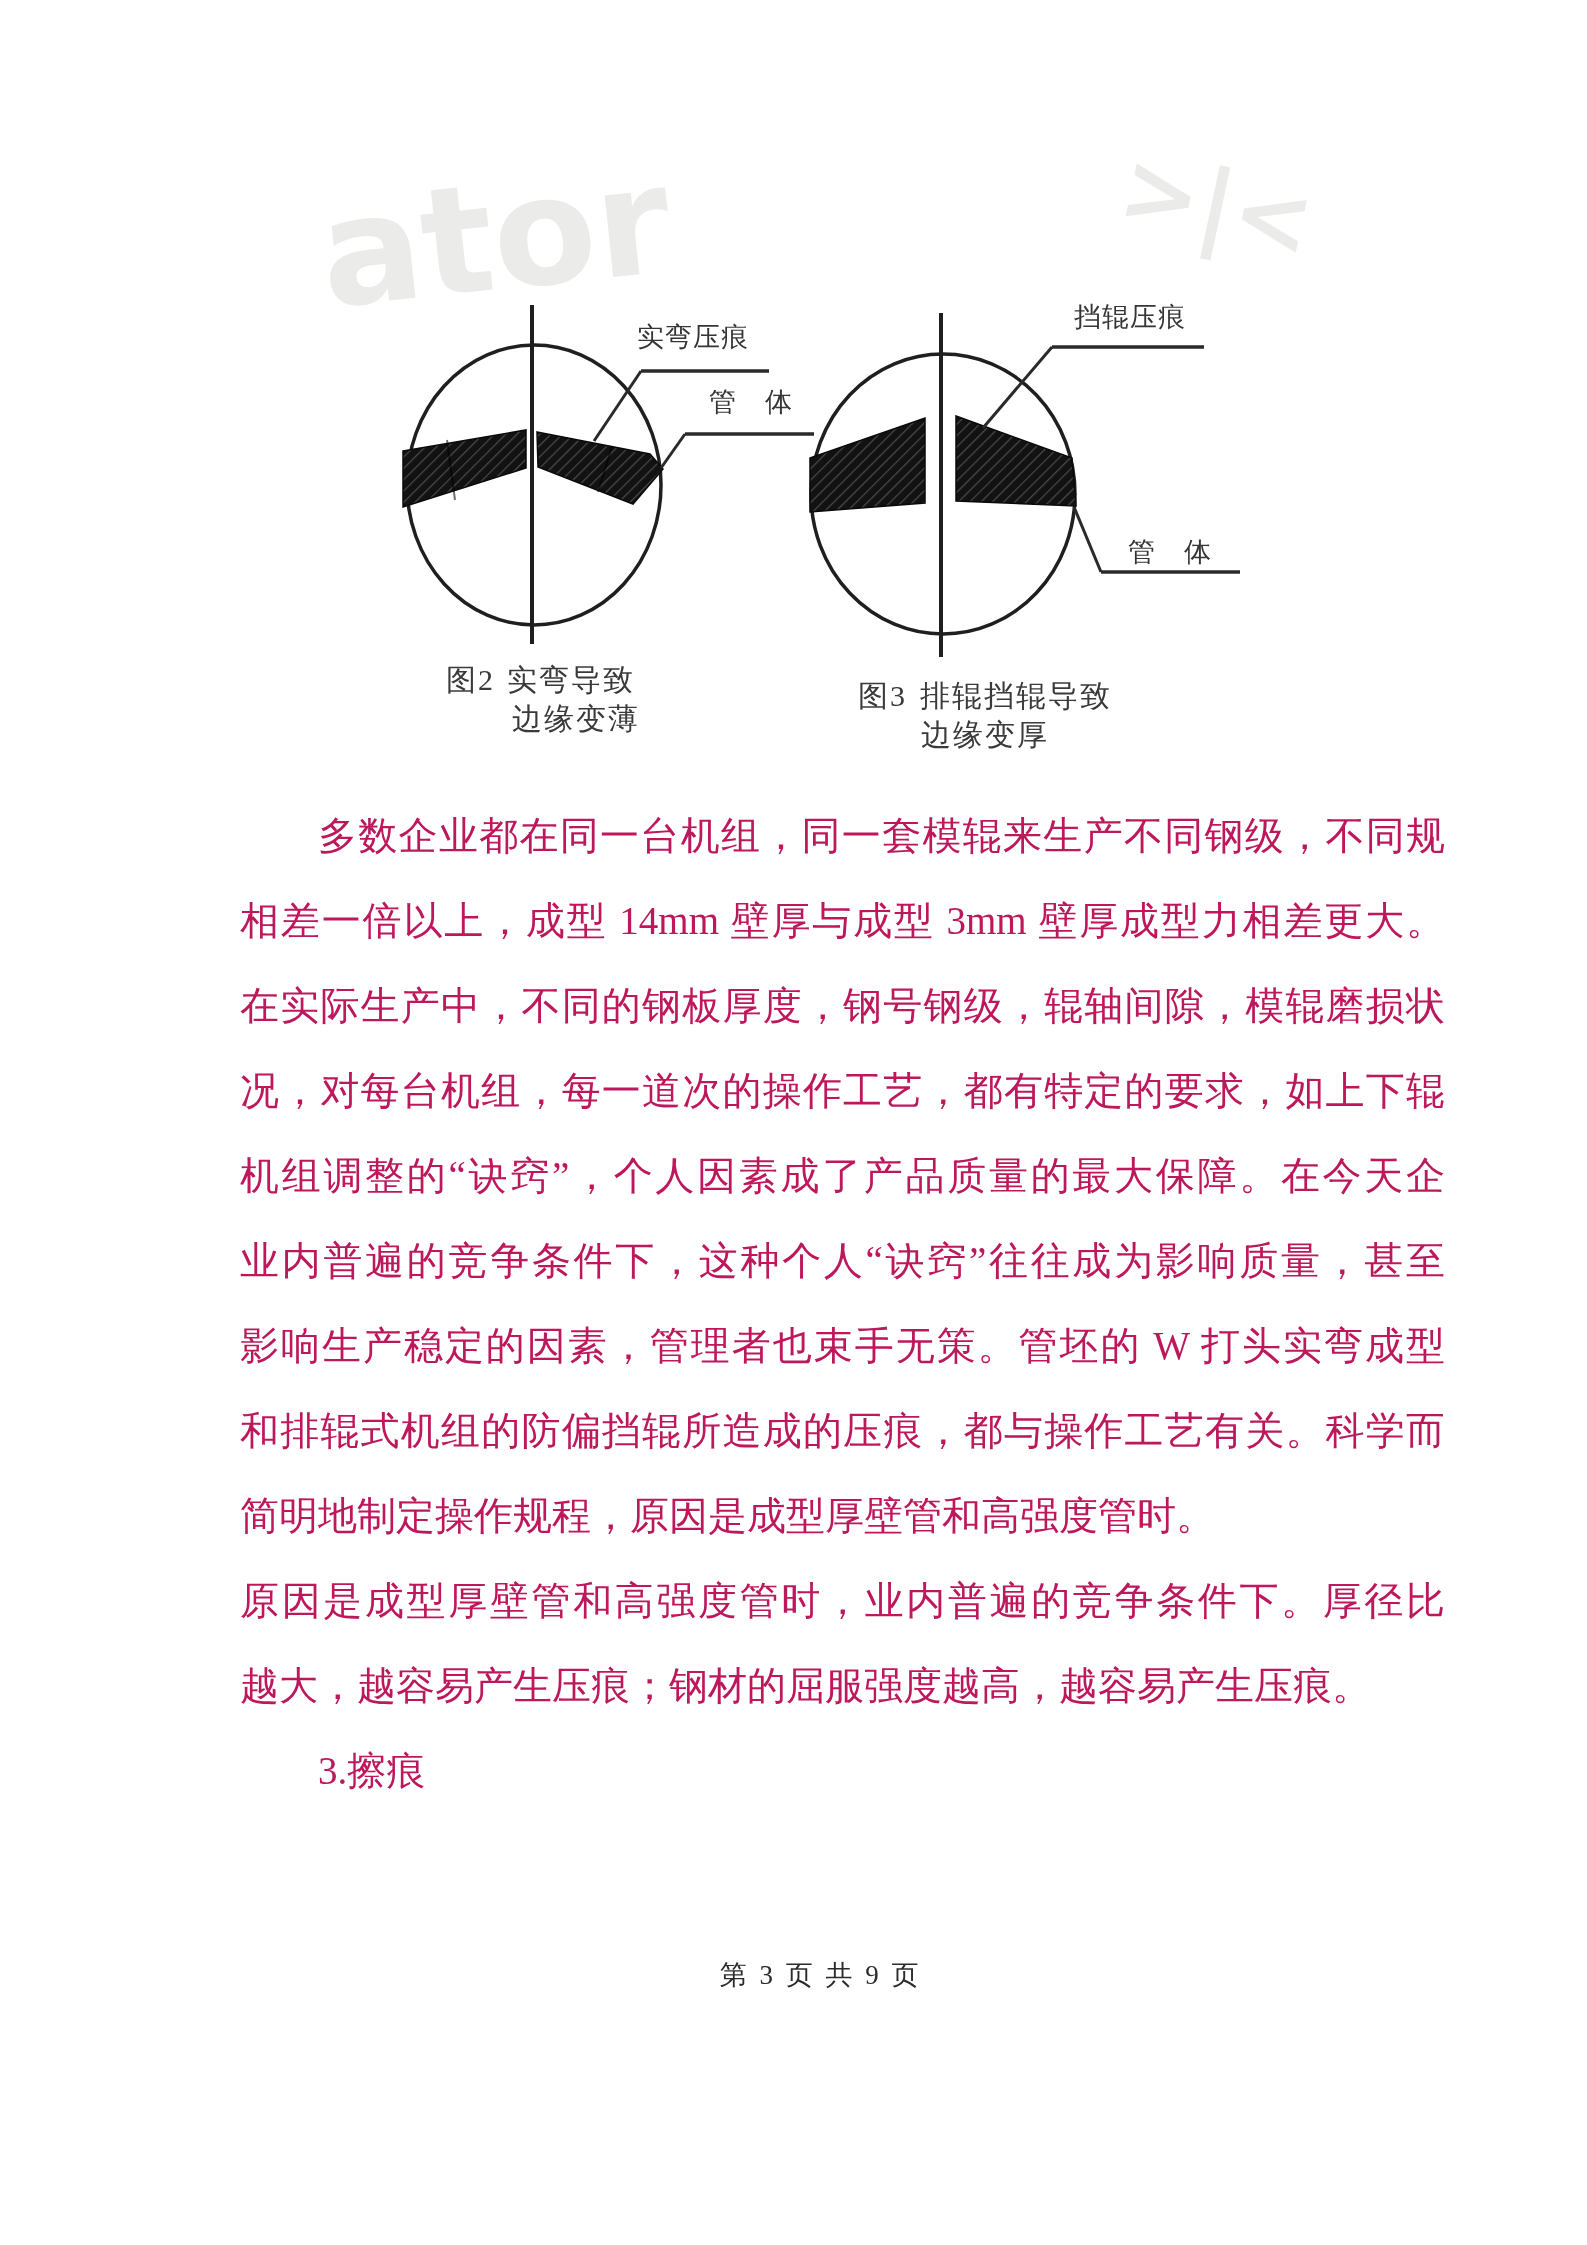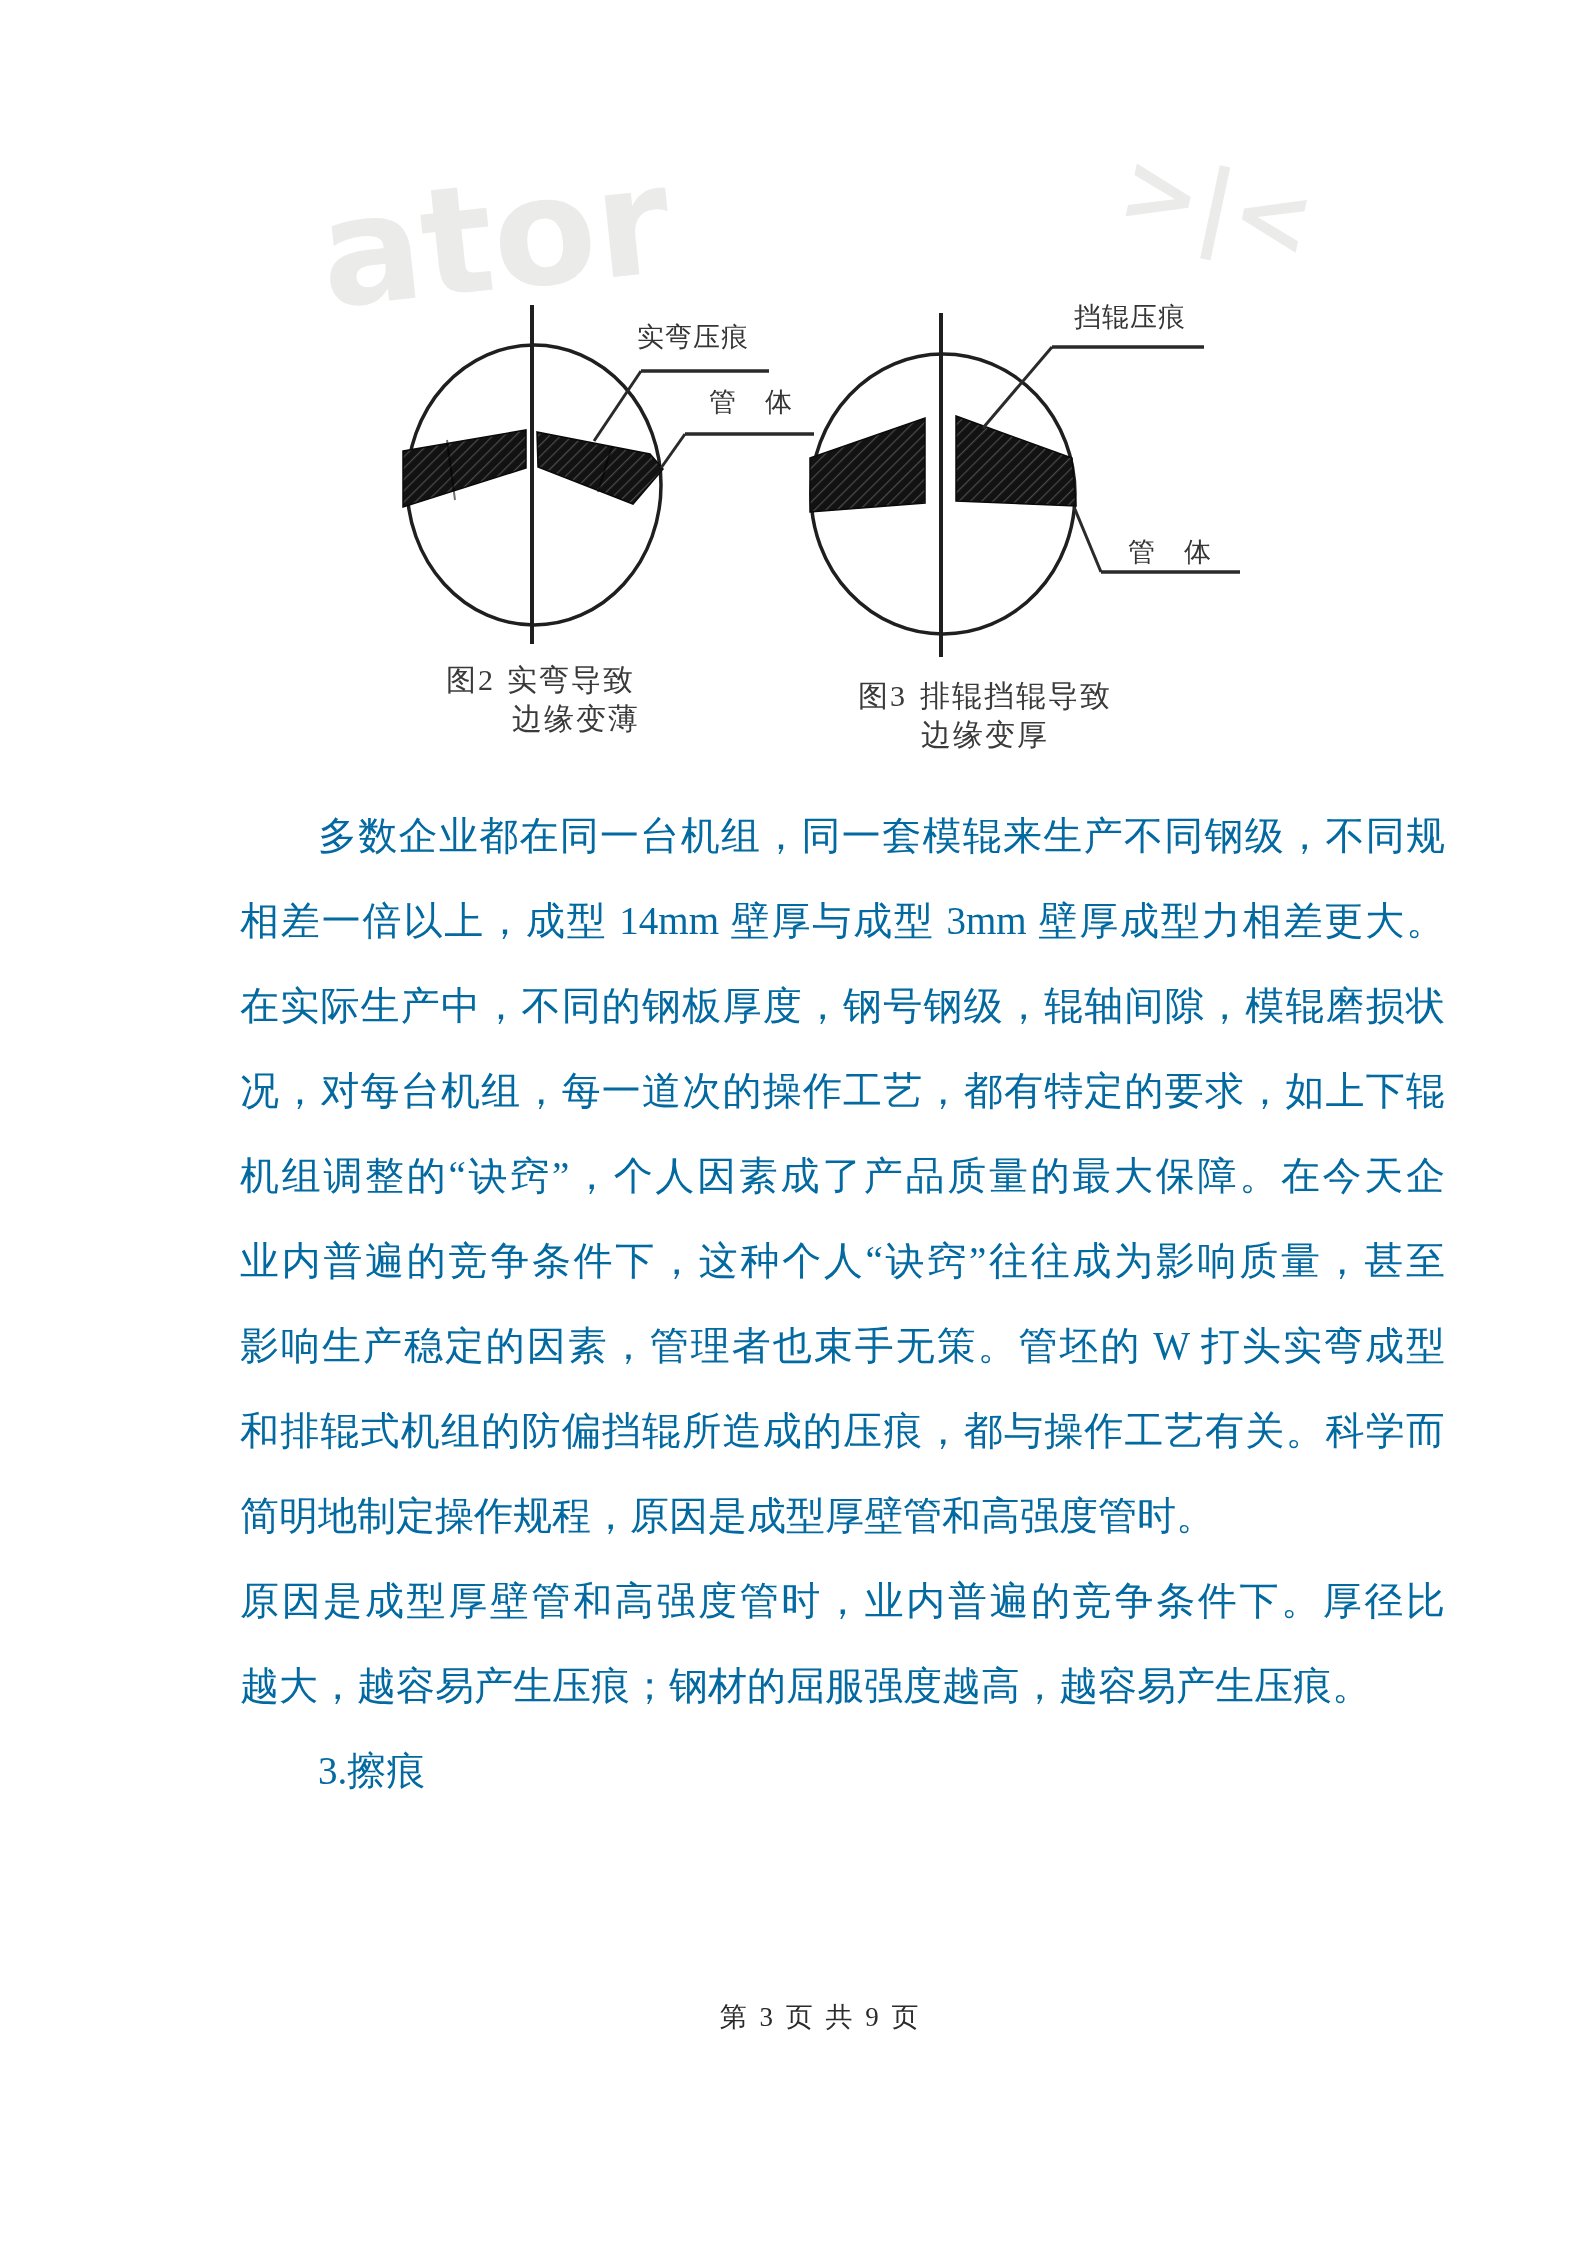--- a/index.html
+++ b/index.html
@@ -40,28 +40,28 @@
     position:absolute;
     left:240px; top:793px;
     width:1205px;
   }
   .line {
     height:85px; line-height:85px;
     font-size:39px;
     text-align:justify;
     text-align-last:left;
     white-space:normal;
-    color:#0369a1;
+    color:#be185d;
   }
   .line.j { text-align-last:justify; }
   .line.indent { padding-left:78px; }
   
   .footer {
     position:absolute;
-    left:50%; top:1999px;
+    left:50%; top:1957px;
     transform:translateX(calc(-50% + 27px));
     font-size:27px;
     letter-spacing:3px;
     color:#2b2b2b;
     white-space:nowrap;
   }
 </style>
 </head>
 <body>
 

